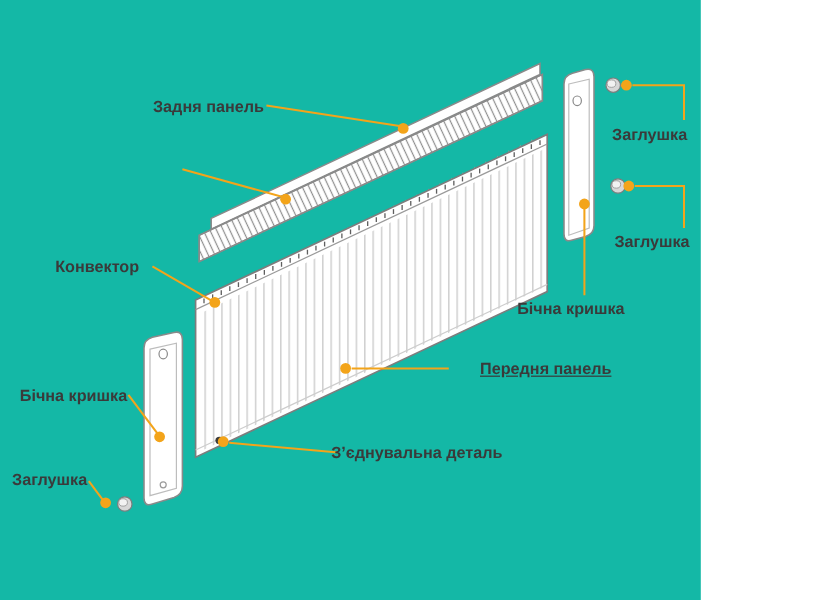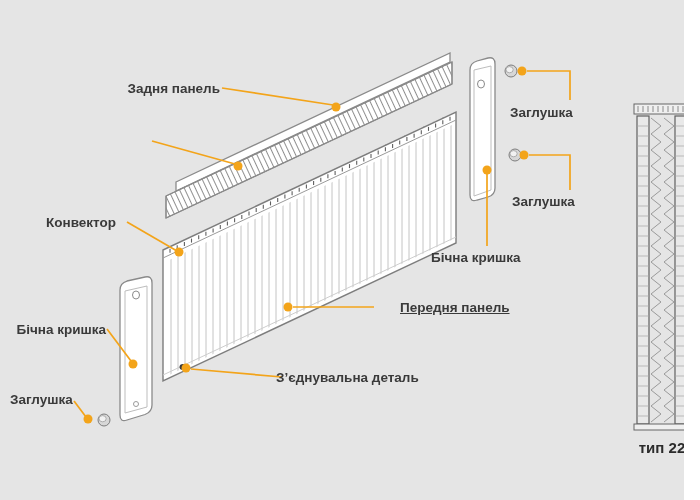--- a/index.html
+++ b/index.html
@@ -1,17 +1,17 @@
 <!DOCTYPE html>
 <html style="--accent: #f3a41a; --label-color: #3a3a3a; --caption-color: #151515;"><head>
 <meta charset="utf-8">
 <style>
   html,body{margin:0;padding:0;background:#fff;}
   .stage{
-    position:relative;width:684px;height:500px;background:#e5e5e5;
+    position:relative;width:584px;height:500px;background:#14b8a6;
     font-family:"Liberation Sans",sans-serif;overflow:hidden;
   }
   .art{position:absolute;left:0;top:0;}
   .lbl{
     position:absolute;font-weight:bold;font-size:13.5px;
     color:var(--label-color,#3a3a3a);line-height:1.3;white-space:nowrap;
   }
   .caption{font-size:14px;color:var(--caption-color,#151515);text-align:center;white-space:normal;}
   .type{font-size:15px;color:#2b2b2b;text-align:center;}
   .accent-stroke line,.accent-stroke polyline{stroke:var(--accent,#f3a41a);stroke-width:1.7;fill:none;}

